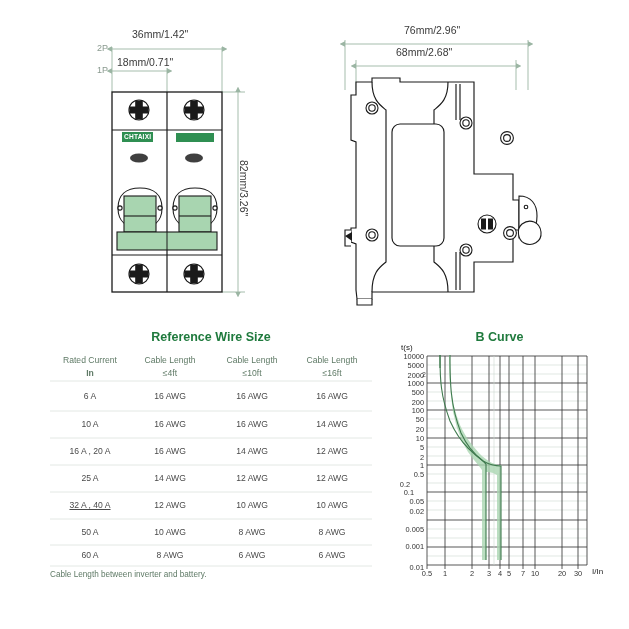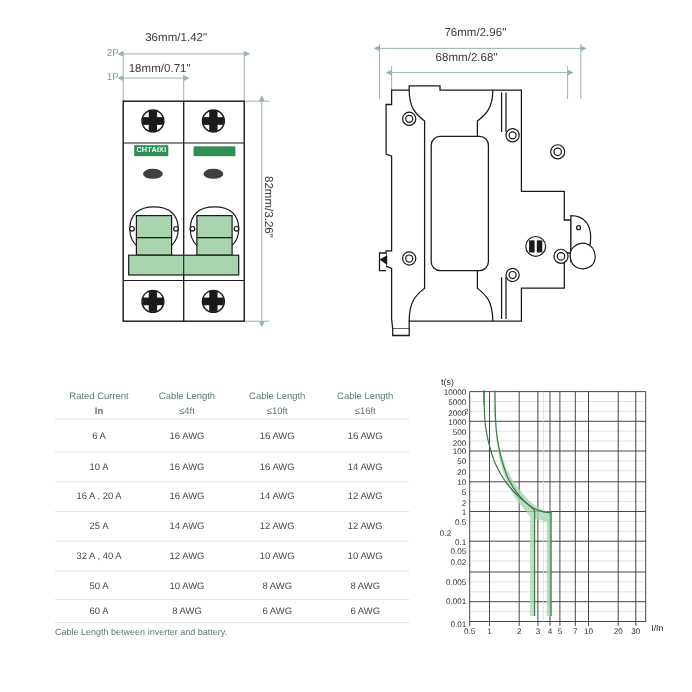--- a/index.html
+++ b/index.html
@@ -385,20 +385,21 @@
   <span class="txt pole-label" style="left:97px; top:66px;">1P</span>
   <span class="txt dim-label" style="left:132px; top:29px;">36mm/1.42"</span>
   <span class="txt dim-label" style="left:117px; top:57px;">18mm/0.71"</span>
   <span class="txt vert-dim" style="left:249px; top:160px;">82mm/3.26"</span>
 
   <span class="brand-badge" style="left:122px; top:132px;">CHTAIXI</span>
 
   <span class="txt dim-label" style="left:404px; top:25px;">76mm/2.96"</span>
   <span class="txt dim-label" style="left:396px; top:47px;">68mm/2.68"</span>
 
+  <div class="txt tbl-title" style="left:50px; top:331px; width:322px;">Reference Wire Size</div>
 
   <div class="txt tbl-head-cell" style="left:50px; top:355px; width:80px;">Rated Current</div>
   <div class="txt tbl-head-cell" style="left:50px; top:368px; width:80px;font-weight:bold;">In</div>
 
   <div class="txt tbl-head-cell" style="left:130px; top:355px; width:80px;">Cable Length</div>
   <div class="txt tbl-head-cell" style="left:130px; top:368px; width:80px;">≤4ft</div>
 
   <div class="txt tbl-head-cell" style="left:212px; top:355px; width:80px;">Cable Length</div>
   <div class="txt tbl-head-cell" style="left:212px; top:368px; width:80px;">≤10ft</div>
 
@@ -418,58 +419,59 @@
   <div class="txt tbl-cell" style="left:50px; top:447px; width:80px;">16 A , 20 A</div>
   <div class="txt tbl-cell" style="left:130px; top:447px; width:80px;">16 AWG</div>
   <div class="txt tbl-cell" style="left:212px; top:447px; width:80px;">14 AWG</div>
   <div class="txt tbl-cell" style="left:292px; top:447px; width:80px;">12 AWG</div>
 
   <div class="txt tbl-cell" style="left:50px; top:474px; width:80px;">25 A</div>
   <div class="txt tbl-cell" style="left:130px; top:474px; width:80px;">14 AWG</div>
   <div class="txt tbl-cell" style="left:212px; top:474px; width:80px;">12 AWG</div>
   <div class="txt tbl-cell" style="left:292px; top:474px; width:80px;">12 AWG</div>
 
-  <div class="txt tbl-cell" style="left:50px; top:501px; width:80px;">32 A , 40 A</div>
+  <div class="txt tbl-cell" style="left:50px; top:501px; width:80px;text-decoration:underline;">32 A , 40 A</div>
   <div class="txt tbl-cell" style="left:130px; top:501px; width:80px;">12 AWG</div>
   <div class="txt tbl-cell" style="left:212px; top:501px; width:80px;">10 AWG</div>
   <div class="txt tbl-cell" style="left:292px; top:501px; width:80px;">10 AWG</div>
 
   <div class="txt tbl-cell" style="left:50px; top:528px; width:80px;">50 A</div>
   <div class="txt tbl-cell" style="left:130px; top:528px; width:80px;">10 AWG</div>
   <div class="txt tbl-cell" style="left:212px; top:528px; width:80px;">8 AWG</div>
   <div class="txt tbl-cell" style="left:292px; top:528px; width:80px;">8 AWG</div>
 
   <div class="txt tbl-cell" style="left:50px; top:551px; width:80px;">60 A</div>
   <div class="txt tbl-cell" style="left:130px; top:551px; width:80px;">8 AWG</div>
   <div class="txt tbl-cell" style="left:212px; top:551px; width:80px;">6 AWG</div>
   <div class="txt tbl-cell" style="left:292px; top:551px; width:80px;">6 AWG</div>
 
   <div class="txt tbl-note" style="left:50px; top:571px;">Cable Length between inverter and battery.</div>
 
+  <div class="txt chart-title" style="left:412px; top:331px; width:175px;">B Curve</div>
   <div class="txt ax-title" style="left:401px; top:344px;">t(s)</div>
   <div class="txt ax-title" style="left:592px; top:568px;">I/In</div>
 
   <div class="txt" style="left:422px; top:371px; font-size:7px; color:#555;">2</div>
 
   <div class="txt ax-label" style="left:386px; top:353px; width:38px;">10000</div>
   <div class="txt ax-label" style="left:386px; top:362px; width:38px;">5000</div>
   <div class="txt ax-label" style="left:386px; top:372px; width:38px;">2000</div>
   <div class="txt ax-label" style="left:386px; top:380px; width:38px;">1000</div>
   <div class="txt ax-label" style="left:386px; top:389px; width:38px;">500</div>
   <div class="txt ax-label" style="left:386px; top:399px; width:38px;">200</div>
   <div class="txt ax-label" style="left:386px; top:407px; width:38px;">100</div>
   <div class="txt ax-label" style="left:386px; top:416px; width:38px;">50</div>
   <div class="txt ax-label" style="left:386px; top:426px; width:38px;">20</div>
   <div class="txt ax-label" style="left:386px; top:435px; width:38px;">10</div>
   <div class="txt ax-label" style="left:386px; top:444px; width:38px;">5</div>
   <div class="txt ax-label" style="left:386px; top:454px; width:38px;">2</div>
   <div class="txt ax-label" style="left:386px; top:462px; width:38px;">1</div>
   <div class="txt ax-label" style="left:386px; top:471px; width:38px;">0.5</div>
   <div class="txt ax-label" style="left:386px; top:481px; width:38px;text-align:center;">0.2</div>
-  <div class="txt ax-label" style="left:386px; top:489px; width:38px;">0.1</div>
+  <div class="txt ax-label" style="left:376px; top:489px; width:38px;">0.1</div>
   <div class="txt ax-label" style="left:386px; top:498px; width:38px;">0.05</div>
   <div class="txt ax-label" style="left:386px; top:508px; width:38px;">0.02</div>
   <div class="txt ax-label" style="left:386px; top:517px; width:38px;margin-top:47px;">0.01</div>
   <div class="txt ax-label" style="left:386px; top:526px; width:38px;">0.005</div>
   <div class="txt ax-label" style="left:386px; top:543px; width:38px;">0.001</div>
 
   <div class="txt ax-label-x" style="left:416px; top:570px; width:22px;">0.5</div>
   <div class="txt ax-label-x" style="left:434px; top:570px; width:22px;">1</div>
   <div class="txt ax-label-x" style="left:461px; top:570px; width:22px;">2</div>
   <div class="txt ax-label-x" style="left:479px; top:570px; width:20px;">3</div>

